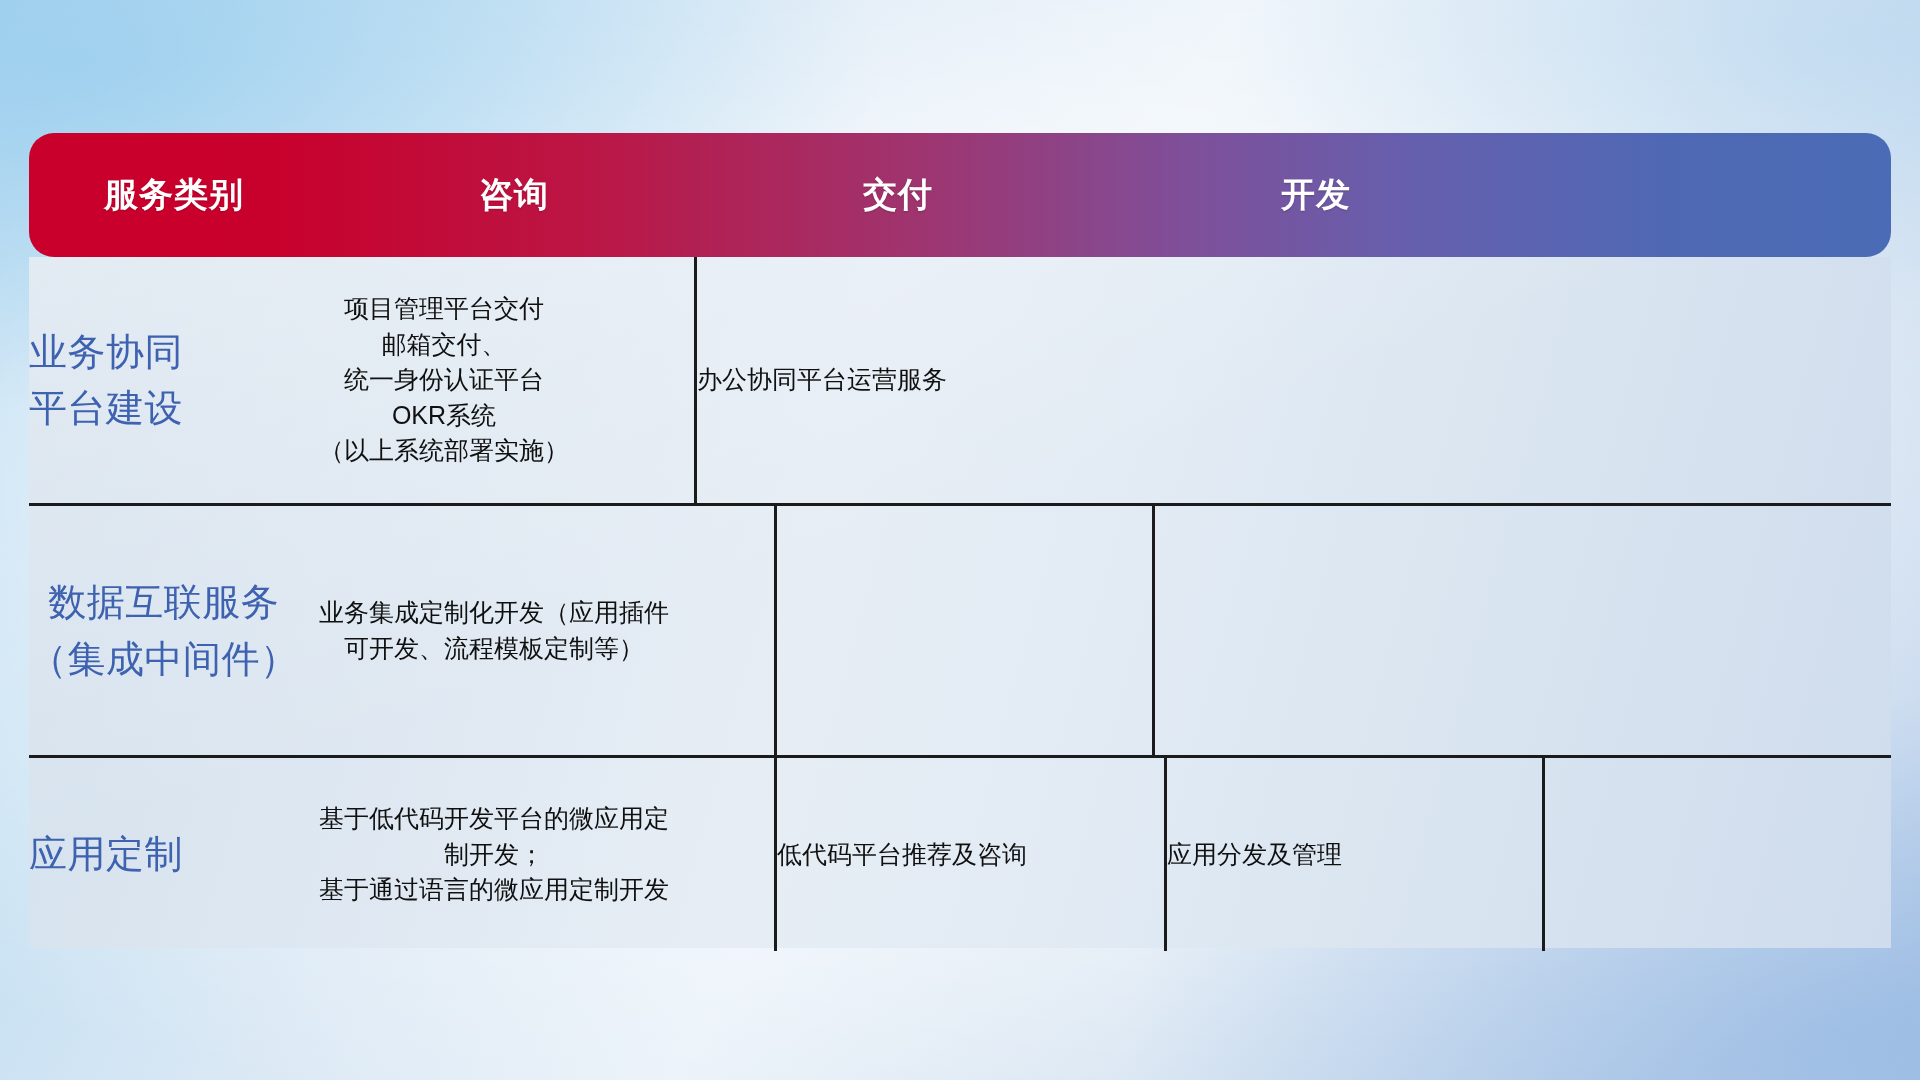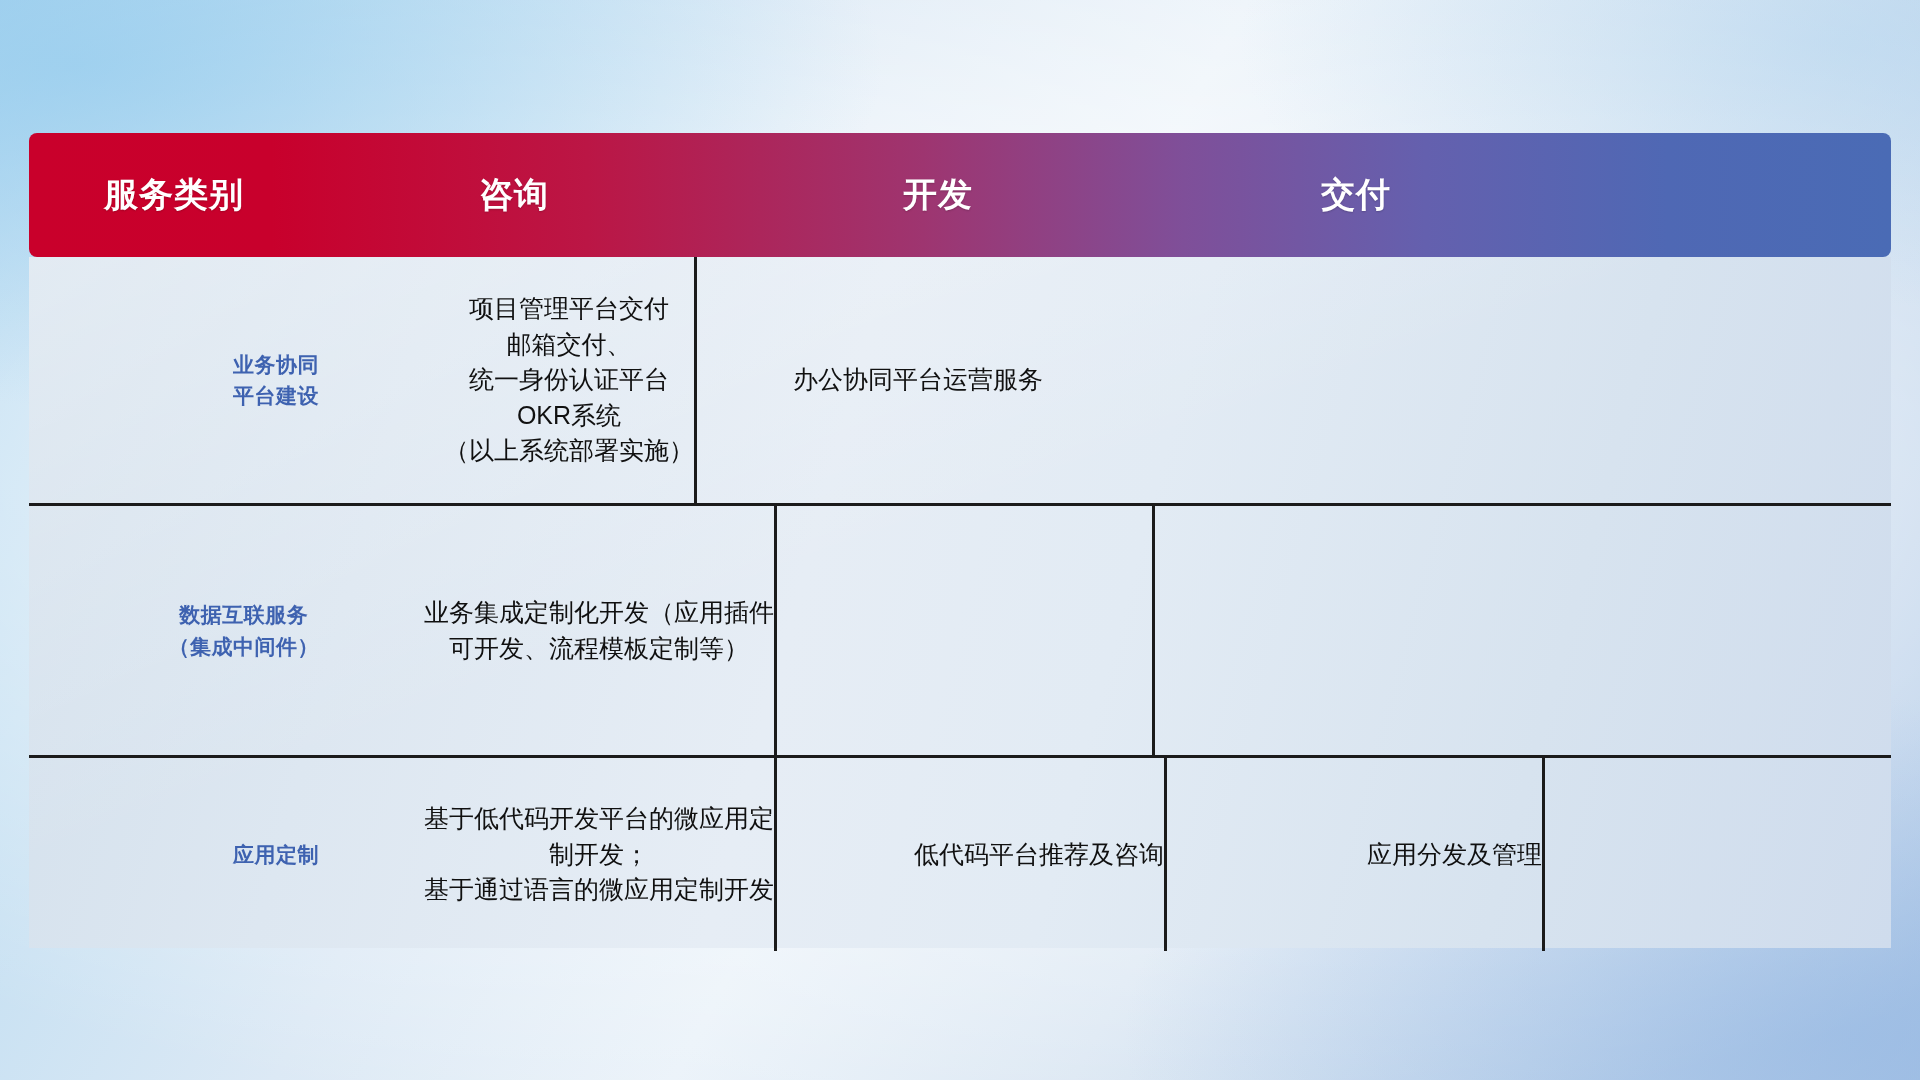--- a/index.html
+++ b/index.html
@@ -26,21 +26,21 @@
   .table-wrap{
     position:absolute;
     left:29px;top:133px;
     width:1862px;height:815px;
   }
 
   
   .thead{
     position:relative;
     height:124px;
-    border-radius:8px;
+    border-radius:25px;
     background:linear-gradient(90deg,
         #c9002b 0%,
         #c8002c 13%,
         #bb1645 30%,
         #9e3570 48%,
         #7f4f99 62%,
         #6460ae 75%,
         #4f68b4 88%,
         #4a6bb5 100%);
     display:flex;
@@ -71,58 +71,58 @@
   }
   .trow.r1{height:249px;}
   .trow.r2{height:252px;}
   .trow.r3{height:193px;}
   .trow.r1, .trow.r2{border-bottom:3px solid #1b1b1b;}
 
   .td{
     box-sizing:border-box;
     display:flex;
     align-items:center;
-    justify-content:flex-end;
+    justify-content:flex-start;
     text-align:center;
     padding:6px 0;
     font-size:25px;
     line-height:1.42;
     color:#101010;
     position:relative;
   }
   .td.sep{border-right:3px solid #1b1b1b;}
 
   .c1{width:290px;}
   .c2{width:390px;}
   .c3{width:458px;}
   .c4{width:378px;}
   .c5{width:346px;}
 
   .label{
     color:#3e62b0;
-    font-weight:bold;
-    font-size:21px;
+    font-weight:normal;
+    font-size:38px;
     line-height:1.48;
     letter-spacing:0.5px;
   }
   .cell-text{white-space:pre-line;}
   .empty{}
 </style>
 </head>
 <body>
 
 <div class="bg"></div>
 
 <div class="table-wrap">
 
   <div class="thead">
     <div class="th c1">服务类别</div>
     <div class="th c2">咨询</div>
+    <div class="th c4">交付</div>
     <div class="th c3">开发</div>
-    <div class="th c4">交付</div>
   </div>
 
   <div class="tbody">
 
     <div class="trow r1">
       <div class="td c1">
         <span class="label cell-text">业务协同
 平台建设</span>
       </div>
       <div class="td c4 sep">

